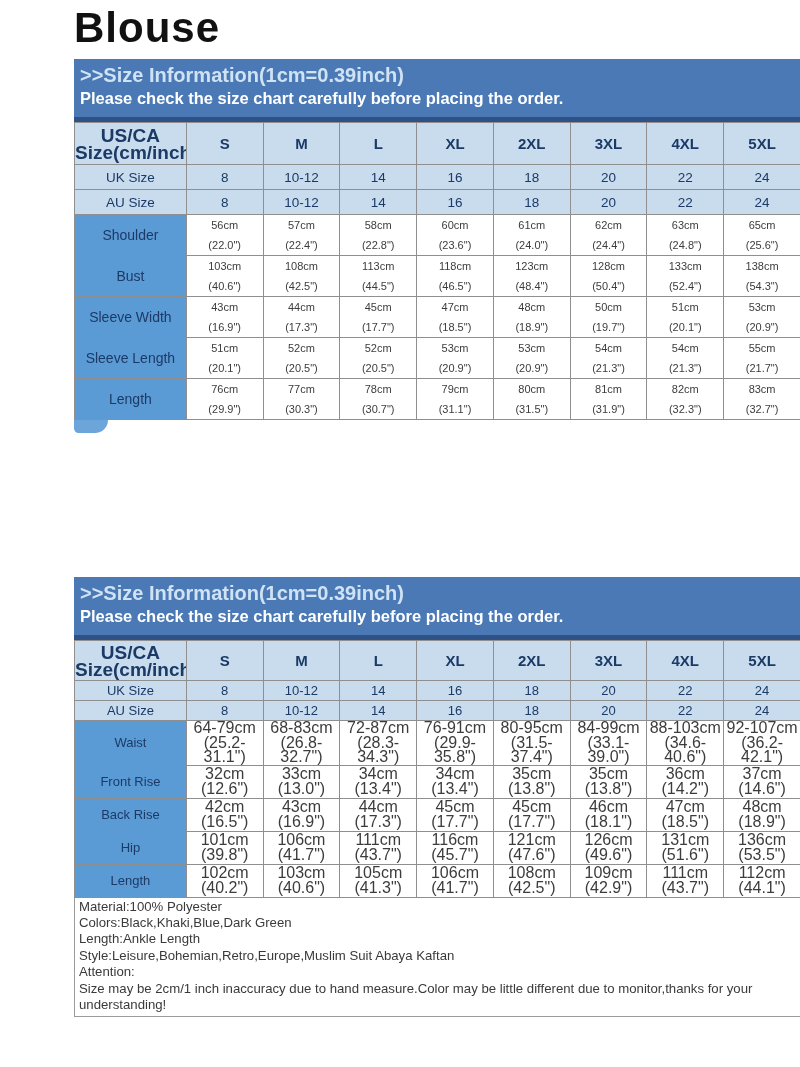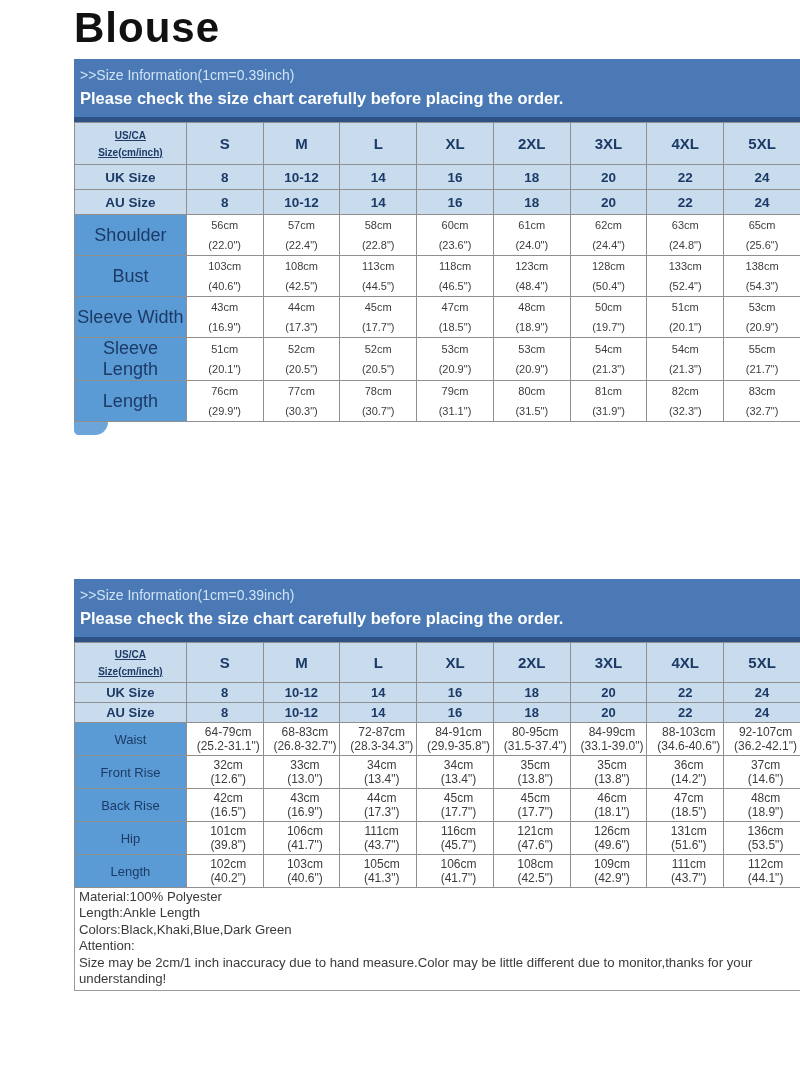--- a/index.html
+++ b/index.html
@@ -25,22 +25,22 @@
   }
 
   .banner {
     margin-top: 7px;
     background: var(--banner-bg, #4a79b5);
     border-bottom: 5px solid var(--banner-edge, #2e5286);
     padding: 5px 8px 6px 6px;
   }
   .banner-l1 {
     color: var(--banner-info-text, #cfe3f5);
-    font-size: 14px;
-    font-weight: normal;
+    font-size: 20px;
+    font-weight: bold;
     line-height: 22px;
   }
   .banner-l2 {
     color: var(--banner-warning-text, #ffffff);
     font-size: 16.5px;
     font-weight: bold;
     line-height: 25px;
   }
 
   table.size-table {
@@ -54,51 +54,51 @@
     vertical-align: middle;
     overflow: hidden;
   }
   .size-table col.label-col { width: 15.4%; }
 
   .size-table .head-row th {
     background: var(--header-row-bg, #c8dcee);
     color: var(--header-text, #1c3a66);
     font-weight: bold;
   }
-  .size-table th.corner { font-size: 10px; line-height: 17px; text-decoration: underline; }
+  .size-table th.corner { font-size: 19px; line-height: 17px; }
   .size-table th.size-head { font-size: 15px; }
 
   .size-table .conv-row th, .size-table .conv-row td {
     background: var(--header-row-bg, #c8dcee);
     color: var(--header-text, #1c3a66);
-    font-weight: bold;
+    font-weight: normal;
     font-size: 13.5px;
   }
 
   .size-table .meas-row th {
     background: var(--label-cell-bg, #5b9bd5);
     color: var(--header-text, #1c3a66);
     font-weight: normal;
   }
   .size-table .meas-row td {
     background: #ffffff;
     color: var(--cell-text, #3c3c3c);
   }
 
   
   .blouse-table .head-row th { height: 42px; }
   .blouse-table .conv-row th, .blouse-table .conv-row td { height: 25px; }
-  .blouse-table .meas-row th { height: 35px; font-size: 18px; }
+  .blouse-table .meas-row th { height: 35px; font-size: 14px; }
   .blouse-table .meas-row td { font-size: 11px; line-height: 20px; }
 
   
   .pants-table .head-row th { height: 40px; }
   .pants-table .conv-row th, .pants-table .conv-row td { height: 20px; font-size: 13px; }
   .pants-table .meas-row th { height: 33px; font-size: 13px; }
-  .pants-table .meas-row td { font-size: 12px; line-height: 14.5px; padding-left: 7px; }
+  .pants-table .meas-row td { font-size: 16px; line-height: 14.5px; }
 
   .stub {
     width: 34px;
     height: 13px;
     background: var(--label-cell-bg, #5b9bd5);
     border-radius: 0 0 14px 5px;
     opacity: 0.9;
   }
 
   .pants-section { margin-top: 144px; }
@@ -414,21 +414,21 @@
             </td>
             <td>
               <div>68-83cm</div>
               <div>(26.8-32.7")</div>
             </td>
             <td>
               <div>72-87cm</div>
               <div>(28.3-34.3")</div>
             </td>
             <td>
-              <div>84-91cm</div>
+              <div>76-91cm</div>
               <div>(29.9-35.8")</div>
             </td>
             <td>
               <div>80-95cm</div>
               <div>(31.5-37.4")</div>
             </td>
             <td>
               <div>84-99cm</div>
               <div>(33.1-39.0")</div>
             </td>
@@ -580,19 +580,20 @@
               <div>112cm</div>
               <div>(44.1")</div>
             </td>
           </tr>
         </tbody>
       </table>
   </section>
 
   <div class="notes">
       <div class="note-line">Material:100% Polyester</div>
+      <div class="note-line">Colors:Black,Khaki,Blue,Dark Green</div>
       <div class="note-line">Length:Ankle Length</div>
-      <div class="note-line">Colors:Black,Khaki,Blue,Dark Green</div>
+      <div class="note-line">Style:Leisure,Bohemian,Retro,Europe,Muslim Suit Abaya Kaftan</div>
       <div class="note-line">Attention:</div>
       <div class="note-line">Size may be 2cm/1 inch inaccuracy due to hand measure.Color may be little different due to monitor,thanks for your understanding!</div>
     </div>
 
 </div>
 
 </body></html>

